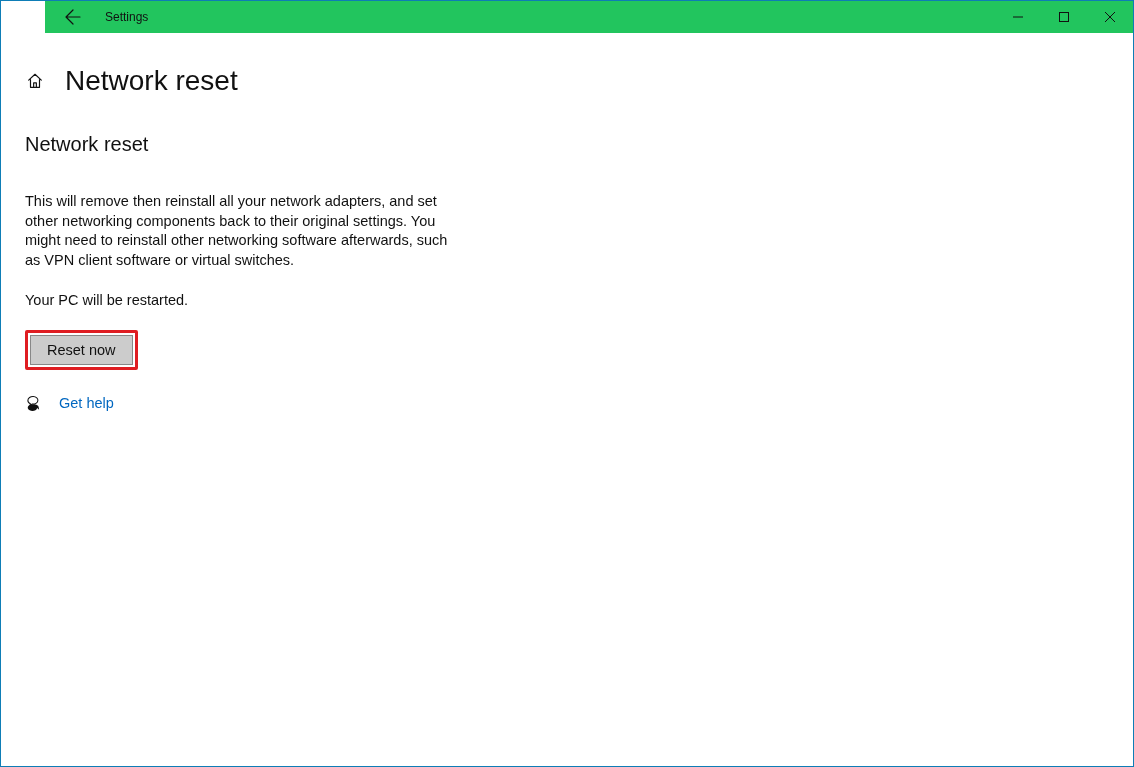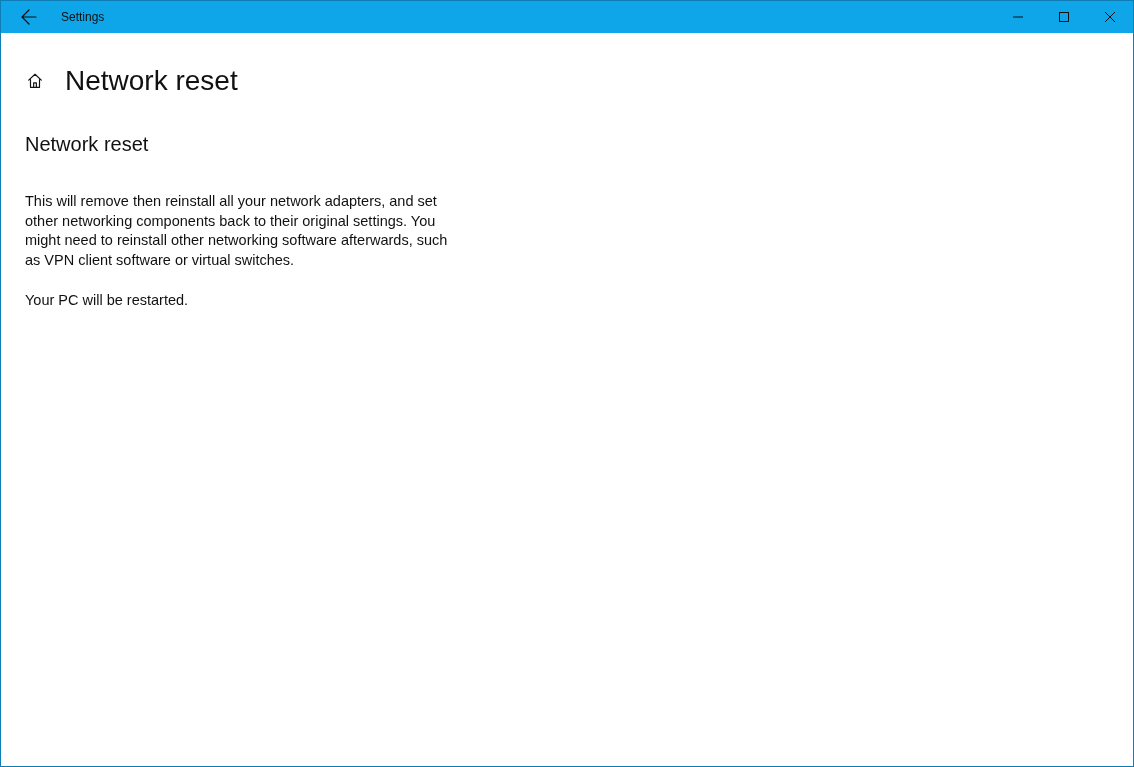--- a/index.html
+++ b/index.html
@@ -14,21 +14,22 @@
       background: #ffffff;
       border: 1px solid #0e7db6;
       overflow: hidden;
       position: relative;
     }
     .title-bar {
       height: 32px;
       display: flex;
       align-items: center;
       padding-left: 8px;
-      background: #0ea5e9;
+      background: #22c55e;
+      margin-left: 44px;
     }
     .back-btn {
       width: 40px;
       height: 32px;
       display: flex;
       align-items: center;
       justify-content: center;
       cursor: pointer;
     }
     .back-btn svg {
@@ -175,14 +176,26 @@
     </div>
     <h1 class="page-title">Network reset</h1>
   </div>
 
   <h2 class="section-title">Network reset</h2>
 
   <p class="desc-text">This will remove then reinstall all your network adapters, and set other networking components back to their original settings. You might need to reinstall other networking software afterwards, such as VPN client software or virtual switches.</p>
 
   <p class="restart-text">Your PC will be restarted.</p>
 
-
+  <div class="reset-btn-wrap">
+    <button class="reset-btn">Reset now</button>
+  </div>
+
+  <div class="help-row">
+    <div class="help-icon">
+      <svg viewBox="0 0 18 18" width="17" height="17">
+        <path d="M2 5.5a5.3 4 0 1 1 4.5 4.1l-2.3 2 0.4-2.4A5.3 4 0 0 1 2 5.5Z" stroke="#111" stroke-width="1.1" fill="none"></path>
+        <path d="M7.5 10a5 3.5 0 1 0 4.3 3.7l2.1 1.8-0.4-2.2A5 3.5 0 0 0 7.5 10Z" fill="#111"></path>
+      </svg>
+    </div>
+    <a class="help-link">Get help</a>
+  </div>
 </div>
 
 </body></html>

